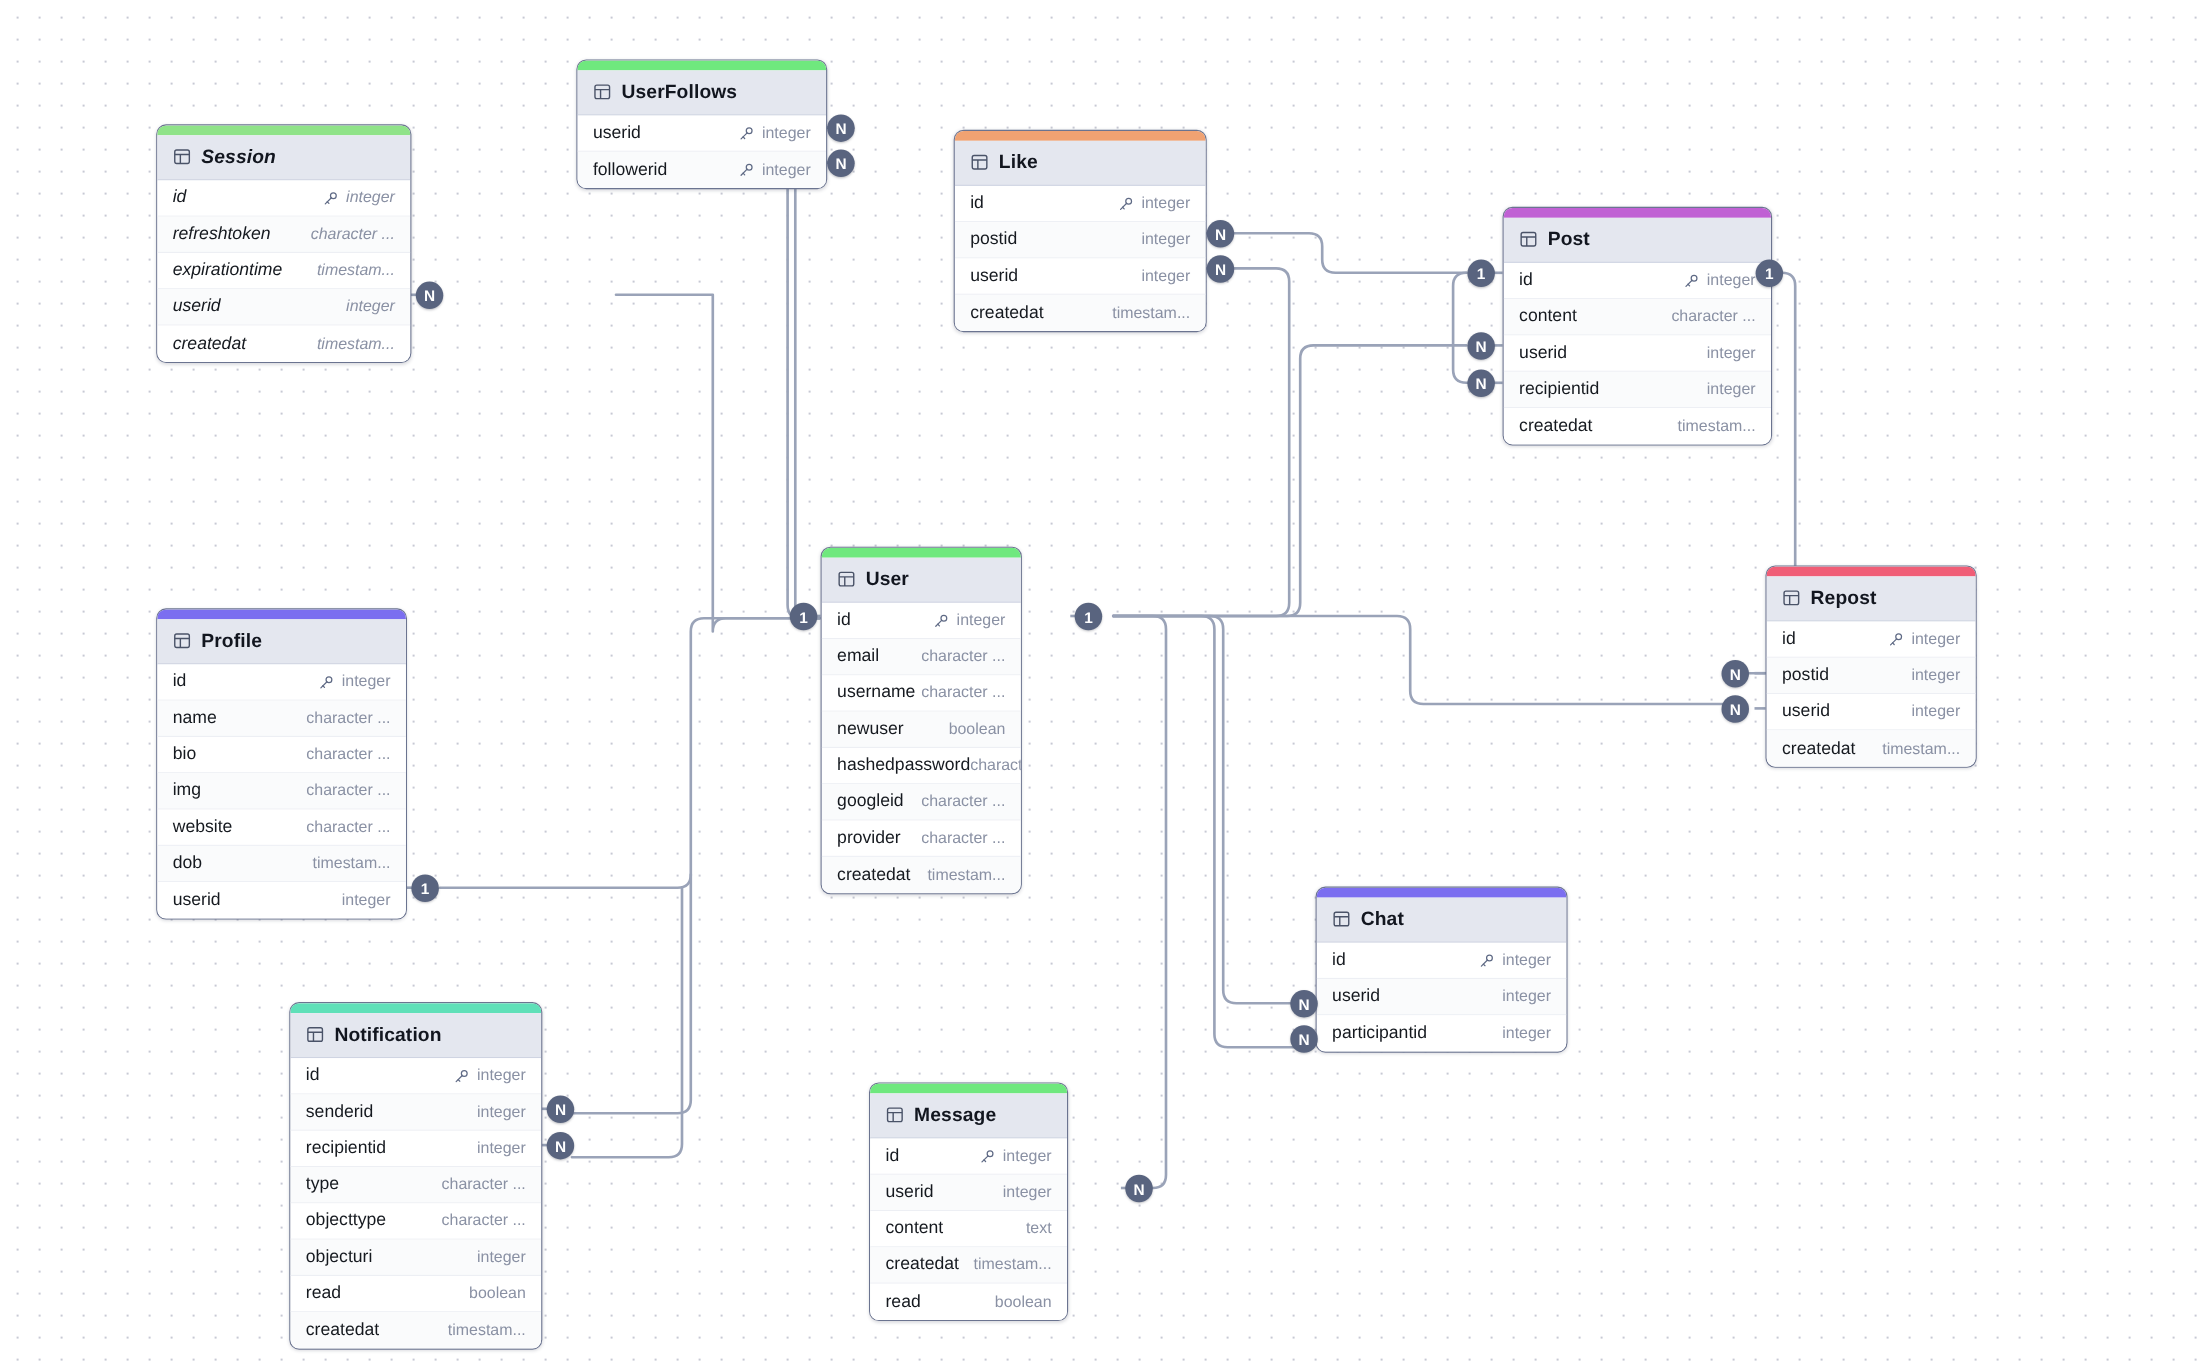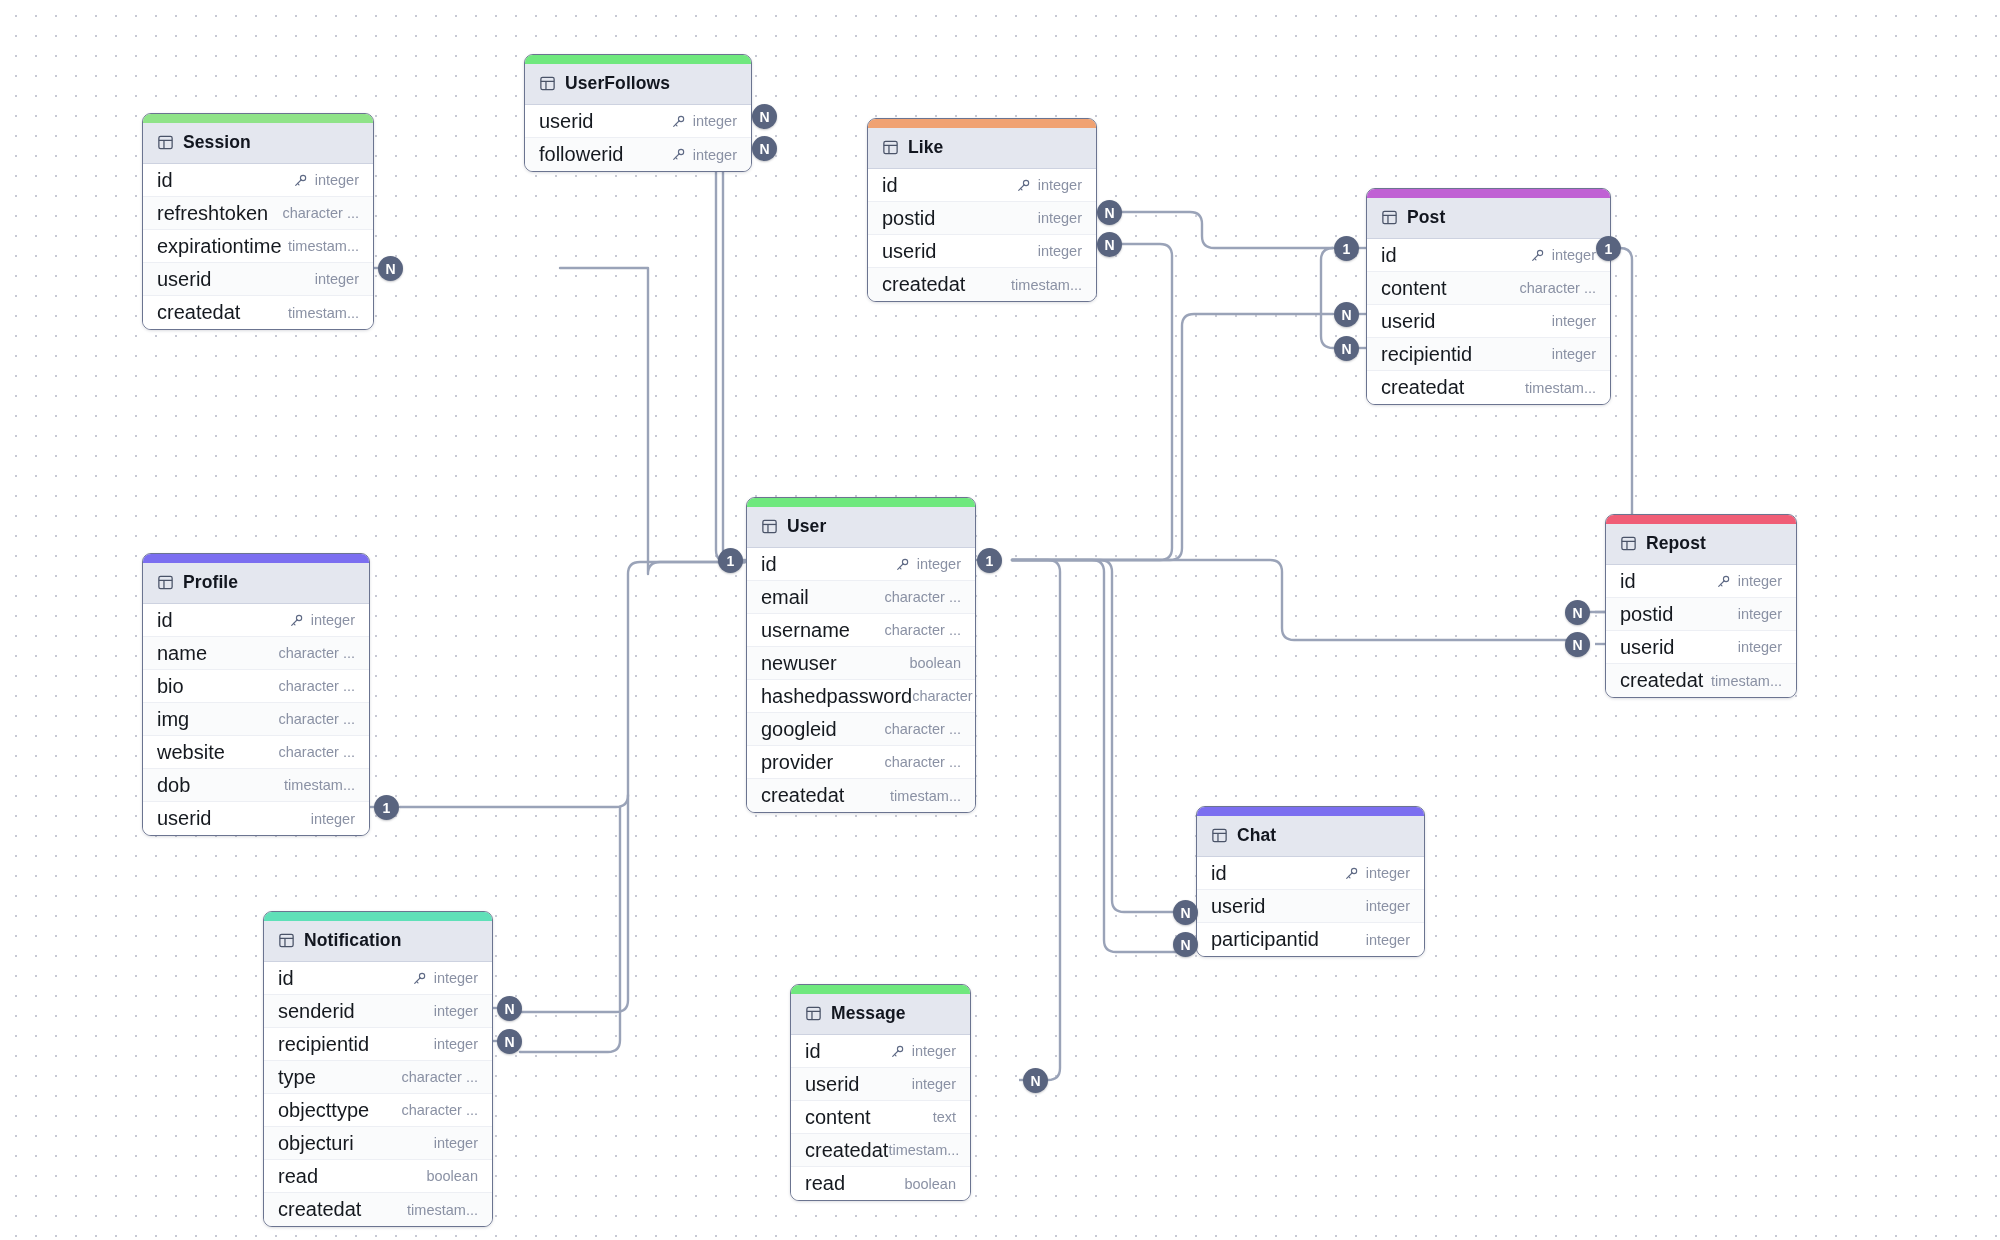--- a/index.html
+++ b/index.html
@@ -43,21 +43,21 @@
   }
   .row {
     display:flex; align-items:center; justify-content:space-between;
     padding:0 14px;
     height:33px;
     border-bottom:1px solid #edeff4;
     background:#ffffff;
   }
   .row:nth-child(even) { background:#fafbfc; }
   .row:last-child { border-bottom:none; }
-  .col-name { font-size:20px; color:#15191f; white-space:nowrap; }
+  .col-name { font-size:16px; color:#15191f; white-space:nowrap; }
   .col-right { display:flex; align-items:center; gap:7px; }
   .key-icon { width:15px; height:15px; color:#5f6a85; display:block; }
   .col-type { font-size:14.5px; color:#8a91a4; white-space:nowrap; }
 
   .card-badge {
     position:absolute;
     width:25px; height:25px; border-radius:50%;
     background:#59647f;
     color:#ffffff;
     font-size:14px; font-weight:bold;
@@ -106,21 +106,21 @@
         <line x1="1595" y1="644" x2="1605" y2="644" class="stub"></line>
         <line x1="1186" y1="912" x2="1196" y2="912" class="stub"></line>
         <line x1="1186" y1="944" x2="1196" y2="944" class="stub"></line>
         <line x1="489" y1="1008" x2="499" y2="1008" class="stub"></line>
         <line x1="489" y1="1041" x2="499" y2="1041" class="stub"></line>
         <line x1="1019" y1="1080" x2="1029" y2="1080" class="stub"></line>
       </g>
   </svg>
 
   <div id="tables-layer">
-      <div class="table-node" style="left: 142px; top: 113px; width: 232px;">
+      <div class="table-node" style="left: 142px; top: 113px; width: 232px; font-style: italic;">
         <div class="accent" style="background: rgb(143, 227, 136);"></div>
         <div class="thead">
           <svg class="tbl-icon" viewBox="0 0 20 20" fill="none" stroke="currentColor" stroke-width="1.5">
             <rect x="2.2" y="2.8" width="15.6" height="14.4" rx="2"></rect>
             <line x1="2.2" y1="7.6" x2="17.8" y2="7.6"></line>
             <line x1="8.2" y1="7.6" x2="8.2" y2="17.2"></line>
           </svg>
           <span class="tname">Session</span>
         </div>
         <div class="row">
@@ -369,21 +369,21 @@
             <span class="col-type">timestam...</span>
           </span>
         </div>
         <div class="row">
           <span class="col-name">userid</span>
           <span class="col-right">
             <span class="col-type">integer</span>
           </span>
         </div>
       </div>
-      <div class="table-node" style="left: 746px; top: 497px; width: 230px;">
+      <div class="table-node" style="left: 746px; top: 497px; width: 183px;">
         <div class="accent" style="background: rgb(111, 232, 126);"></div>
         <div class="thead">
           <svg class="tbl-icon" viewBox="0 0 20 20" fill="none" stroke="currentColor" stroke-width="1.5">
             <rect x="2.2" y="2.8" width="15.6" height="14.4" rx="2"></rect>
             <line x1="2.2" y1="7.6" x2="17.8" y2="7.6"></line>
             <line x1="8.2" y1="7.6" x2="8.2" y2="17.2"></line>
           </svg>
           <span class="tname">User</span>
         </div>
         <div class="row">

